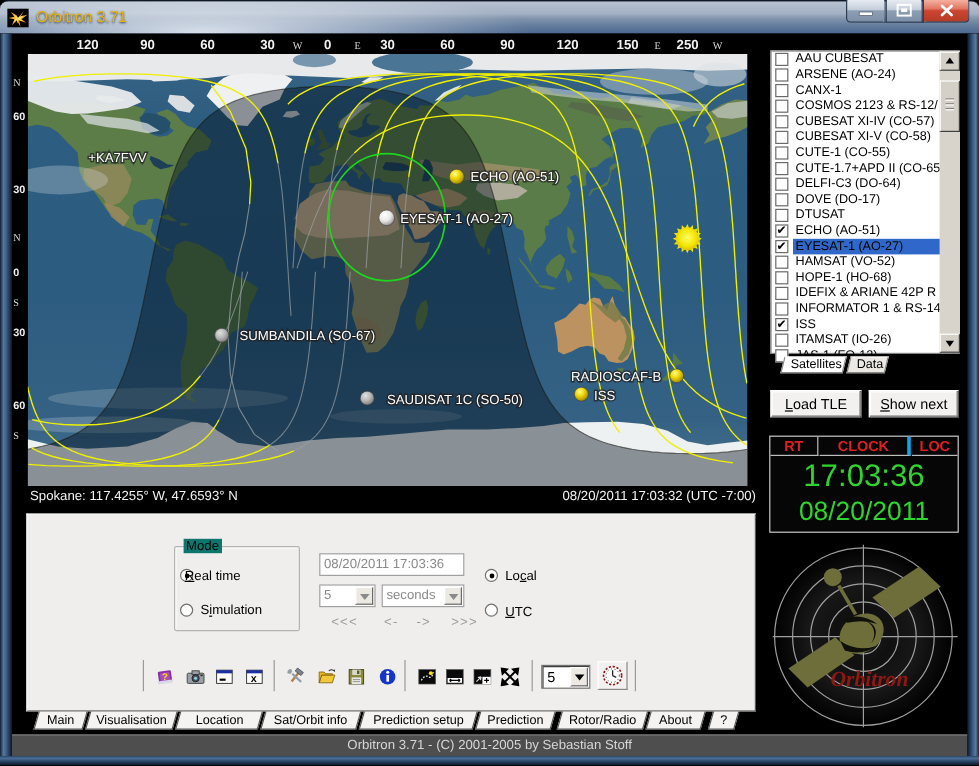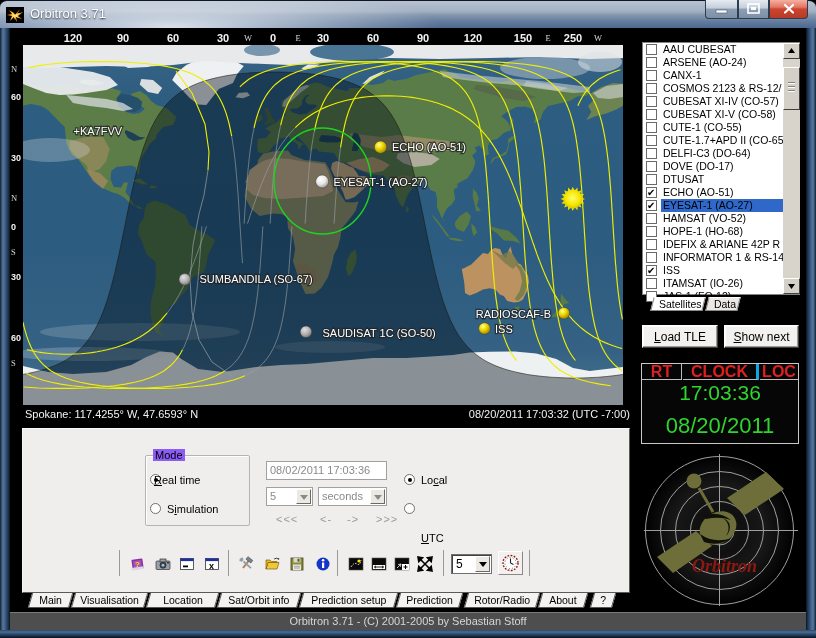--- a/index.html
+++ b/index.html
@@ -5,21 +5,21 @@
 .abs{position:absolute}
 #win{position:relative;width:816px;height:638px;background:#000}
 
 #tbar{left:0;top:0;width:816px;height:28px;border-radius:7px 7px 0 0;background:
  radial-gradient(ellipse 380px 54px at 170px 26px, rgba(240,244,250,.85), rgba(240,244,250,0) 72%),
  linear-gradient(to bottom,#b7c1d0 0,#a3b1c4 38%,#8496ad 52%,#647d9e 75%,#4c678f 100%);
  border-top:1px solid #0e1724;}
 #bl{left:0;top:28px;width:10px;height:602px;background:linear-gradient(to right,#141e2c 0,#2b4663 12%,#57799f 30%,#3b5a80 55%,#182a42 88%,#0a1420 100%)}
 #br{left:806px;top:28px;width:10px;height:602px;background:linear-gradient(to left,#141e2c 0,#2b4663 12%,#57799f 30%,#3b5a80 55%,#182a42 88%,#0a1420 100%)}
 #bb{left:0;top:630px;width:816px;height:8px;background:linear-gradient(to top,#0a1420 0,#1d3450 30%,#48699217 );background:linear-gradient(to top,#091320 0,#27415f 40%,#4a6d95 75%,#2c4766 100%)}
-#title{left:30px;top:6px;color:#ffffff;font-size:13px;text-shadow:0 1px 2px rgba(10,20,40,.9),0 0 6px rgba(255,255,255,.55)}
+#title{left:30px;top:6px;color:#eab308;font-size:13px;text-shadow:0 1px 2px rgba(10,20,40,.9),0 0 6px rgba(255,255,255,.55)}
 .capbtn{top:0;height:19px;border:1px solid #2e3c50;border-top:none;color:#fff}
 #btnmin{left:705px;width:33px;background:linear-gradient(to bottom,#e6ebf1 0,#c3cdd9 45%,#8d9fb4 50%,#7b8fa6 100%);border-bottom-left-radius:4px}
 #btnmax{left:738px;width:31px;background:linear-gradient(to bottom,#e6ebf1 0,#c3cdd9 45%,#8d9fb4 50%,#7b8fa6 100%)}
 #btncls{left:769px;width:39px;background:linear-gradient(to bottom,#f5b0a1 0,#e27663 40%,#cc4530 50%,#b53b27 100%);border-bottom-right-radius:4px}
 
 .rlab{position:absolute;color:#f2f2f2;font-size:11px;font-weight:bold;transform:translateX(-50%)}
 .rlatl{position:absolute;color:#f2f2f2;font-size:9px;font-weight:bold;transform:translateY(-50%);left:11px}
 .dir{font-family:"Liberation Serif",serif;font-size:8.5px;color:#d8d8d8;font-weight:normal}
 
 #mapstat{left:10px;top:405px;width:626px;height:19px;background:#000;color:#f2f2f2;font-size:11px}
@@ -32,27 +32,27 @@
 #sbar{left:783px;top:43px;width:17px;height:251px;background:#d8d4cc}
 .sbtn{position:absolute;left:0;width:17px;height:16px;background:#d4d0c8;border:1px solid;border-color:#fff #404040 #404040 #fff;font-size:8px;text-align:center;color:#000;line-height:15px}
 #sthumb{position:absolute;left:0;top:24px;width:17px;height:43px;background:#d4d0c8;border:1px solid;border-color:#fff #404040 #404040 #fff}
 
 .ttab{position:absolute;height:14px;line-height:13px;font-size:10.5px;color:#000;background:#fff;border:1px solid #888;border-top:1px solid #fff;padding:0 6px;transform:skewX(-14deg)}
 .ttxt{display:inline-block;transform:skewX(14deg)}
 
 .b3d{position:absolute;height:23px;background:#f2f1ef;border:1px solid #404040;border-top-color:#fff;border-left-color:#fff;box-shadow:inset -1px -1px 0 #9a9a9a,inset 1px 1px 0 #fdfdfd;color:#000;font-size:12px;text-align:center;line-height:22px}
 
 #clkp{left:641px;top:363px;width:158px;height:81px;background:#060606;border:1px solid #c8c8c8}
-.clkhdr{position:absolute;top:0;height:16px;font-size:16px;font-weight:bold;color:#e02020;text-align:center;line-height:16px}
-#clktime{position:absolute;left:0;top:17px;width:156px;text-align:center;font-size:21px;color:#2fd42f}
+.clkhdr{position:absolute;top:0;height:16px;font-size:12px;font-weight:bold;color:#e02020;text-align:center;line-height:16px}
+#clktime{position:absolute;left:0;top:17px;width:156px;text-align:center;font-size:26px;color:#2fd42f}
 #clkdate{position:absolute;left:0;top:49px;width:156px;text-align:center;font-size:22px;color:#2fd42f}
 
 #dlg{left:22px;top:428px;width:608px;height:165px;background:#efeeec;border-top:1px solid #f8f8f8;border-left:1px solid #f8f8f8;border-right:1px solid #5a5a5a;border-bottom:1px solid #5a5a5a}
 .grp{position:absolute;border:1px solid #b4b4b4;border-radius:2px;box-shadow:inset 1px 1px 0 #fff}
-.grp>span{position:absolute;top:-7px;left:7px;background:#8b5cf6;padding:0 2px;font-size:11px;color:#000}
+.grp>span{position:absolute;top:-7px;left:7px;background:#0f766e;padding:0 2px;font-size:11px;color:#000}
 .rad{position:absolute;width:11px;height:11px;border-radius:50%;background:#fff;border:1px solid #707070}
 .rad.on::after{content:"";position:absolute;left:2.5px;top:2.5px;width:4px;height:4px;border-radius:50%;background:#000}
 .rlb{position:absolute;font-size:11px;color:#000}
 .tbx{position:absolute;background:#fff;border:1px solid #a0a0a0;font-size:11px;color:#8a8a8a;padding-left:3px}
 .cmb{position:absolute;background:#fff;border:1px solid #a0a0a0;font-size:11px;color:#8a8a8a}
 .cmbb{position:absolute;right:1px;top:1px;bottom:1px;width:15px;background:#ece9e2;border:1px solid;border-color:#fff #6a6a6a #6a6a6a #fff}
 .cmbb::after{content:"";position:absolute;left:3px;top:5px;border:4px solid transparent;border-top:5px solid #8a8a8a}
 .cmbb.en::after{border-top-color:#000}
 .nav{position:absolute;color:#9a9a9a;font-size:11px;letter-spacing:1px}
 
@@ -335,22 +335,22 @@
 <div class="grp abs" style="left:145px;top:455px;width:105px;height:71px">
       <span>Mode</span>
     </div>
 <div class="rad on abs" style="left:150px;top:474px"></div>
     <div class="rlb abs" style="left:154px;top:474px"><u>R</u>eal time</div>
 <div class="rad abs" style="left:150px;top:503px"></div>
     <div class="rlb abs" style="left:167px;top:503px">S<u>i</u>mulation</div>
 <div class="rad on abs" style="left:404px;top:474px"></div>
     <div class="rlb abs" style="left:421px;top:474px">Lo<u>c</u>al</div>
 <div class="rad abs" style="left:404px;top:503px"></div>
-    <div class="rlb abs" style="left:421px;top:532px"><u>U</u>TC</div>
-<div class="tbx abs" style="left:266px;top:461px;width:121px;height:19px;line-height:17px">08/02/2011 17:03:36</div>
+    <div class="rlb abs" style="left:421px;top:504px"><u>U</u>TC</div>
+<div class="tbx abs" style="left:266px;top:461px;width:121px;height:19px;line-height:17px">08/20/2011 17:03:36</div>
 <div class="cmb abs" style="left:266px;top:487px;width:47px;height:19px;line-height:17px;padding-left:3px">5<span class="cmbb"></span></div>
 <div class="cmb abs" style="left:318px;top:487px;width:69px;height:19px;line-height:17px;padding-left:3px">seconds<span class="cmbb"></span></div>
 <div class="nav abs" style="left:276px;top:513px">&lt;&lt;&lt;</div>
     <div class="nav abs" style="left:320px;top:513px">&lt;-</div>
     <div class="nav abs" style="left:347px;top:513px">-&gt;</div>
     <div class="nav abs" style="left:376px;top:513px">&gt;&gt;&gt;</div>
 <div class="sep2 abs" style="left:119px"></div>
 <div class="abs" style="left:130px;top:556px;width:16px;height:16px"><svg width="16" height="16" viewBox="0 0 16 16">
         <rect x="2" y="3" width="11" height="10" rx="1" fill="#8b2fa0" transform="rotate(-8 8 8)"></rect>
         <rect x="3.5" y="4.5" width="8" height="7" fill="#a84fc0" transform="rotate(-8 8 8)"></rect>

